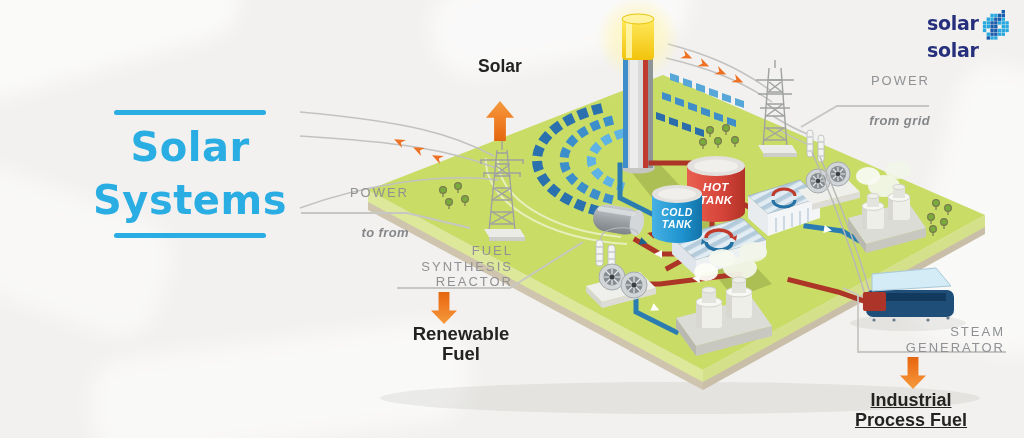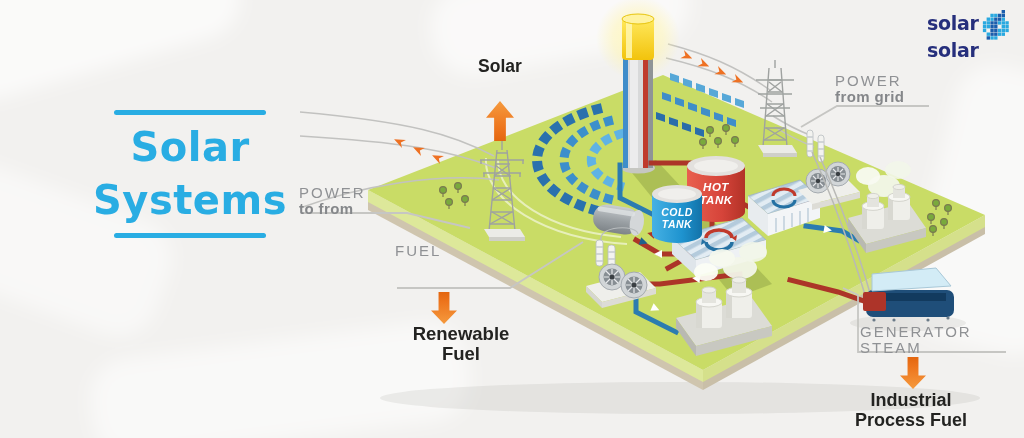--- a/index.html
+++ b/index.html
@@ -20,23 +20,23 @@
   .title .words{font-family:"DejaVu Sans","Liberation Sans",sans-serif;font-weight:bold;
                 color:#29ade3;font-size:40px;line-height:53px;margin:6px 0;letter-spacing:.5px;}
   
   .logo{position:absolute;left:927px;top:14px;color:#262f7c;
         font-family:"DejaVu Sans","Liberation Sans",sans-serif;font-weight:bold;
         font-size:19px;line-height:18px;letter-spacing:-.3px;}
   .logo .row{display:flex;align-items:flex-start;}
   .logo svg{margin:-5px 0 0 2px;}
 
   
-  .lbl{position:absolute;text-align:left;color:#8f9194;font-size:15px;
+  .lbl{position:absolute;text-align:right;color:#8f9194;font-size:13px;
        letter-spacing:2px;line-height:15.5px;font-weight:400;}
-  .lbl .sub{display:block;font-weight:bold;letter-spacing:.4px;color:#85878a;}
+  .lbl .sub{display:block;font-style:italic;font-weight:bold;letter-spacing:.4px;color:#85878a;margin-top:24px;}
   .blabel{position:absolute;text-align:center;color:#232321;font-weight:bold;
           font-size:17.5px;line-height:19.5px;}
   .arrow{position:absolute;background:linear-gradient(180deg,#f59a3e 0%,#ed741c 70%,#e3660f 100%);
          clip-path:polygon(50% 0,100% 42%,71% 42%,71% 100%,29% 100%,29% 42%,0 42%);}
   .arrow.down{transform:rotate(180deg);}
 </style>
 </head>
 <body>
 
 <div class="stage">
@@ -468,32 +468,34 @@
     <span class="sub">to from</span>
   </div>
 
   <div class="lbl" style="left:835px;top:73px;width:95px;">
     <span>POWER</span>
     <span class="sub">from grid</span>
   </div>
 
   <div class="lbl" style="left:395px;top:243px;width:118px;">
     <div>FUEL</div>
+    <div>SYNTHESIS</div>
+    <div>REACTOR</div>
   </div>
 
   <div class="arrow down" style="left:431px;top:292px;width:26px;height:32px;"></div>
   <div class="blabel" style="left:396px;top:324px;width:130px;font-size:18.5px;">
     <div>Renewable</div>
     <div>Fuel</div>
   </div>
 
   <div class="lbl" style="left:860px;top:324px;width:145px;">
+    <div>STEAM</div>
     <div>GENERATOR</div>
-    <div>STEAM</div>
   </div>
 
   <div class="arrow down" style="left:900px;top:357px;width:26px;height:32px;"></div>
-  <div class="blabel" style="left:836px;top:391px;width:150px;font-size:18px;">
+  <div class="blabel" style="left:836px;top:391px;width:150px;font-size:18px;text-decoration:underline;">
     <div>Industrial</div>
     <div>Process Fuel</div>
   </div>
 
 </div>
 
 </body></html>

